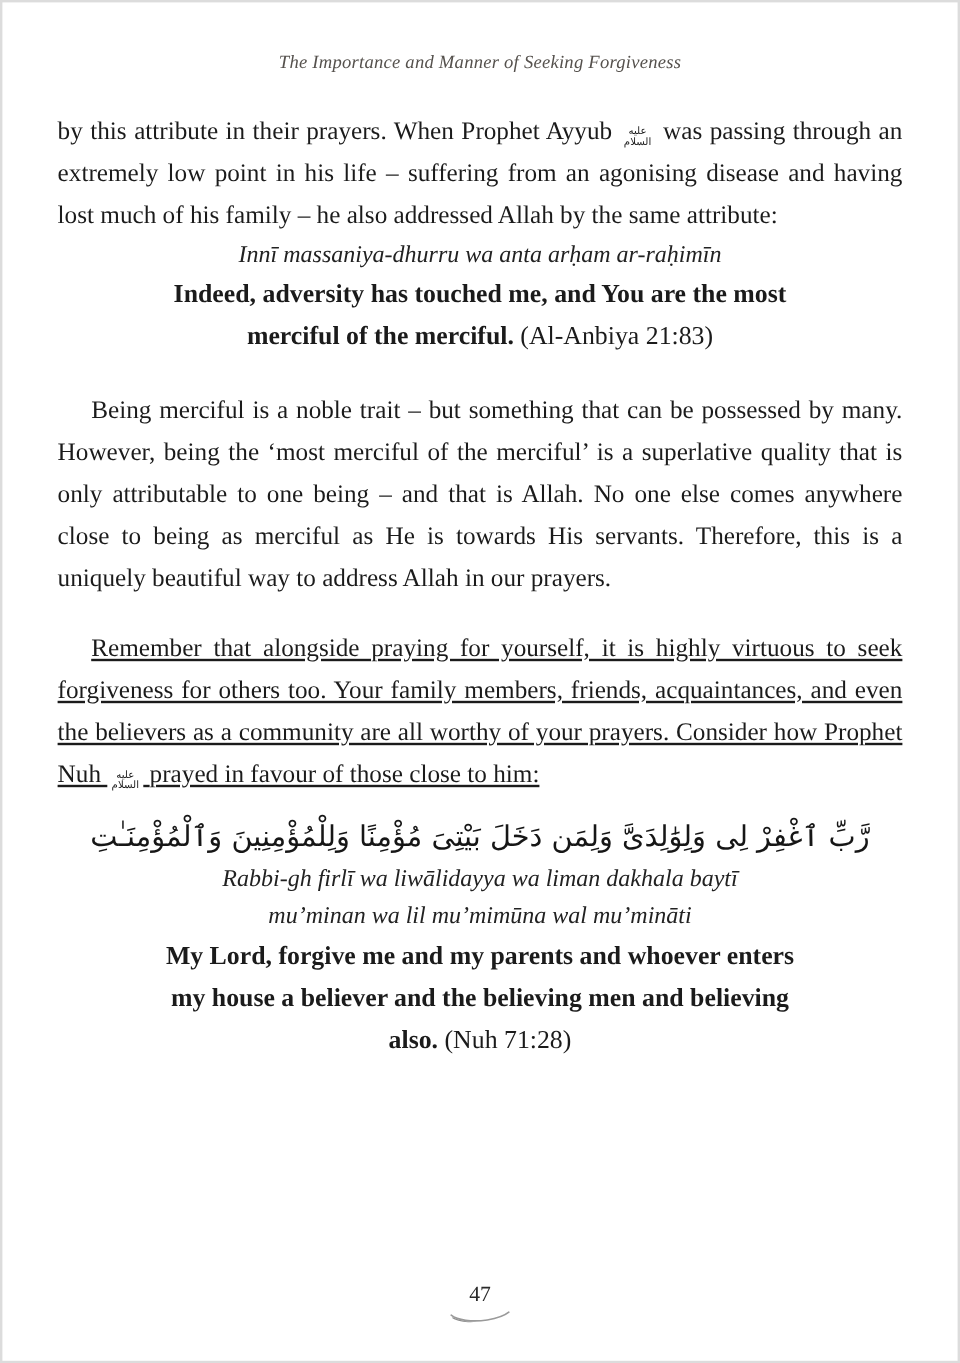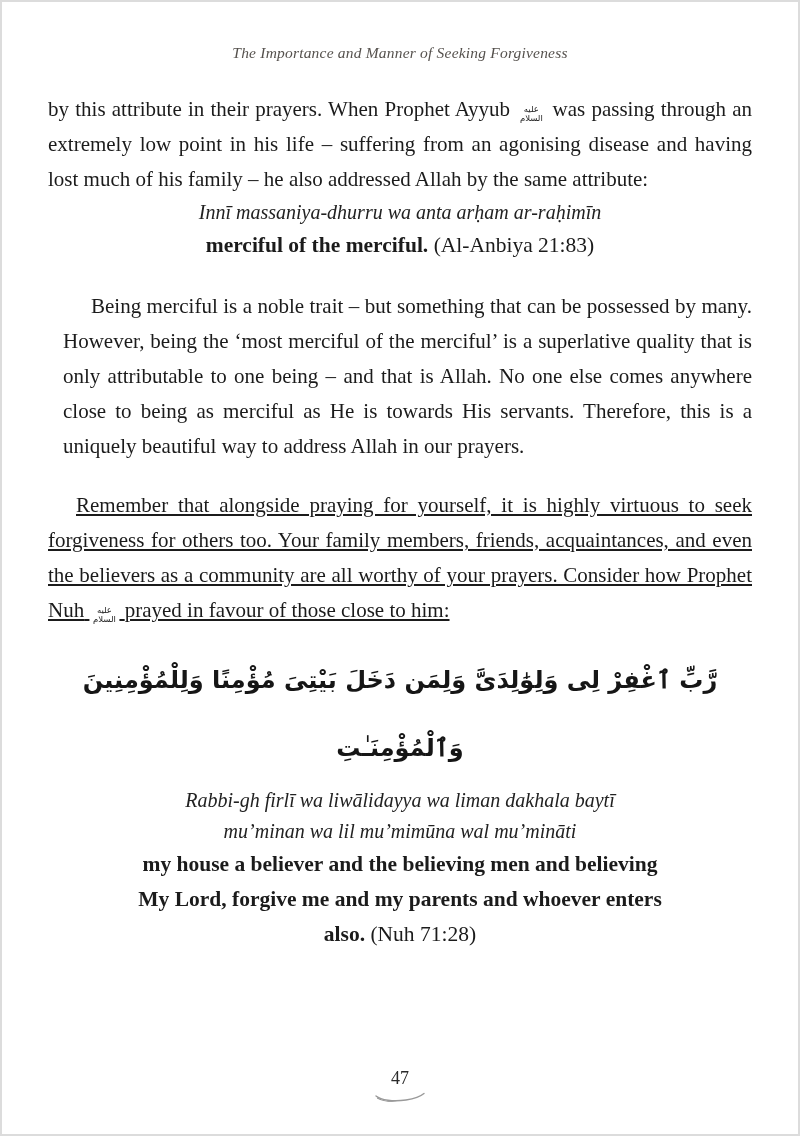--- a/index.html
+++ b/index.html
@@ -26,21 +26,21 @@
     letter-spacing: 0.2px;
     color: #55514d;
   }
   p.body-para {
     font-size: 21px;
     line-height: 35px;
     text-align: justify;
   }
   .para-1 { margin-top: 30px; }
   .para-indent { text-indent: 28px; }
-  .para-2 { margin-top: 26px; margin-left: 15px; }
+  .para-2 { margin-top: 26px; }
   .para-3 { margin-top: 24px; text-decoration: underline; }
   .honorific {
     display: inline-block;
     width: 30px;
     font-family: "DejaVu Sans", sans-serif;
     font-size: 8.5px;
     line-height: 9px;
     text-align: center;
     vertical-align: -5px;
     text-indent: 0;
@@ -53,22 +53,21 @@
     color: #161616;
   }
   .arabic-1 {
     margin-top: 18px;
     font-size: 28px;
     line-height: 52px;
   }
   .arabic-2 {
     margin-top: 18px;
     font-size: 24px;
-    line-height: 68px;
-    font-weight: bold;
+    line-height: 33px;
   }
   .transliteration {
     font-style: italic;
     font-size: 20px;
     line-height: 31px;
     color: #222222;
   }
   .translit-gap { margin-top: 3px; }
   .translation-line {
     font-size: 21.5px;
@@ -101,38 +100,39 @@
   <div class="content">
 
     <div class="running-header">The Importance and Manner of Seeking Forgiveness</div>
 
     <p class="body-para para-1"><span>by this attribute in their prayers. When Prophet Ayyub</span>
       <span class="honorific">عليه السلام</span>
       <span>was passing through an extremely low point in his life – suffering from an agonising disease and having lost much of his family – he also addressed Allah by the same attribute:</span></p>
 
     <div class="verse-block">
       <div class="transliteration">Innī massaniya-dhurru wa anta arḥam ar-raḥimīn</div>
+      <div class="translation-line">Indeed, adversity has touched me, and You are the most</div>
       <div class="translation-line">
         <span>merciful of the merciful.</span>
         <span class="citation">(Al-Anbiya 21:83)</span>
       </div>
     </div>
 
     <p class="body-para para-indent para-2">Being merciful is a noble trait – but something that can be possessed by many. However, being the ‘most merciful of the merciful’ is a superlative quality that is only attributable to one being – and that is Allah. No one else comes anywhere close to being as merciful as He is towards His servants. Therefore, this is a uniquely beautiful way to address Allah in our prayers.</p>
 
     <p class="body-para para-indent para-3"><span>Remember that alongside praying for yourself, it is highly virtuous to seek forgiveness for others too. Your family members, friends, acquaintances, and even the believers as a community are all worthy of your prayers. Consider how Prophet Nuh</span>
       <span class="honorific">عليه السلام</span>
       <span>prayed in favour of those close to him:</span></p>
 
     <div class="verse-block">
       <div class="arabic arabic-2">رَّبِّ ٱغْفِرْ لِى وَلِوَٰلِدَىَّ وَلِمَن دَخَلَ بَيْتِىَ مُؤْمِنًا وَلِلْمُؤْمِنِينَ وَٱلْمُؤْمِنَـٰتِ</div>
       <div class="transliteration translit-gap">Rabbi-gh firlī wa liwālidayya wa liman dakhala baytī</div>
       <div class="transliteration">mu’minan wa lil mu’mimūna wal mu’mināti</div>
+      <div class="translation-line">My Lord, forgive me and my parents and whoever enters</div>
       <div class="translation-line">my house a believer and the believing men and believing</div>
-      <div class="translation-line">My Lord, forgive me and my parents and whoever enters</div>
       <div class="translation-line">
         <span>also.</span>
         <span class="citation">(Nuh 71:28)</span>
       </div>
     </div>
 
   </div>
 
   <div class="footer">
     <div class="page-number">47</div>

